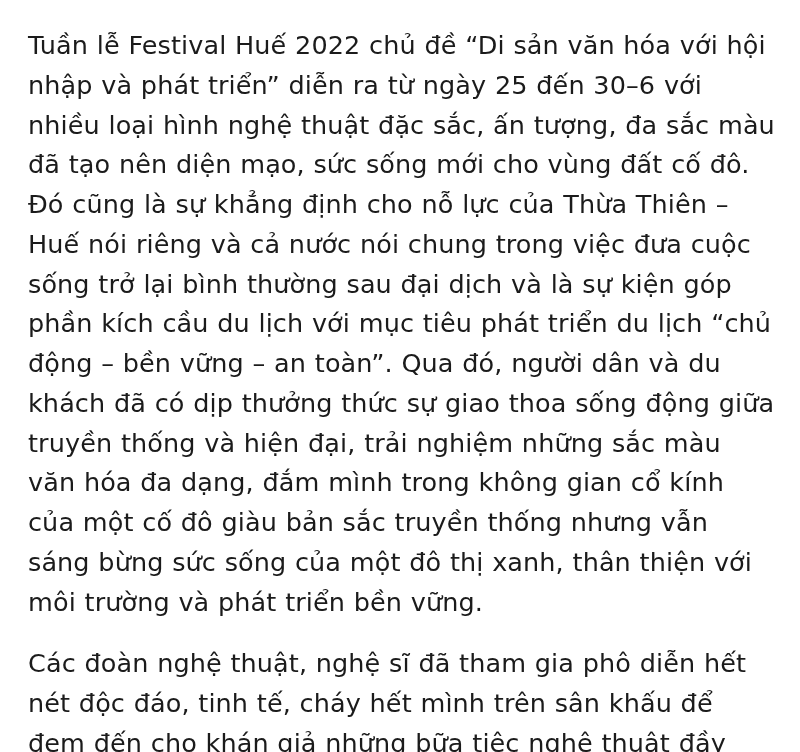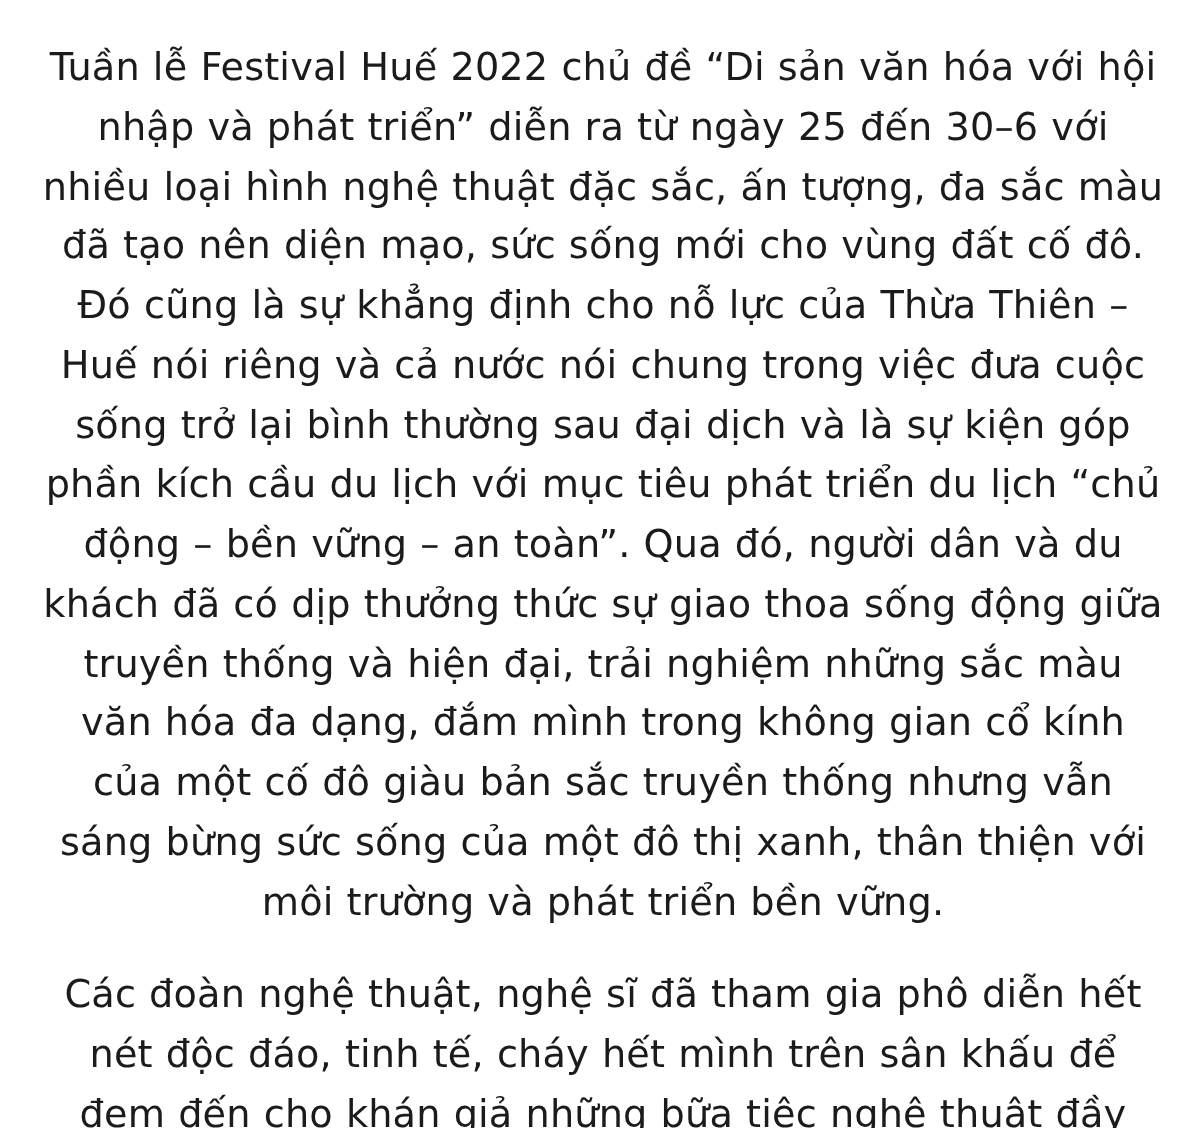--- a/index.html
+++ b/index.html
@@ -17,21 +17,21 @@
     box-sizing: border-box;
     width: 800px;
     padding: 26px 24px 10px 28px;
   }
   .para {
     font-size: 25.5px;
     line-height: 1.56;
     letter-spacing: 0.1px;
     color: #1b1b1b;
     margin: 0 0 22px 0;
-    text-align: center;
+    text-align: left;
     word-spacing: 0.5px;
   }
   .para:last-child {
     margin-bottom: 0;
   }
 </style>
 </head>
 <body>
 
 <div class="article">

